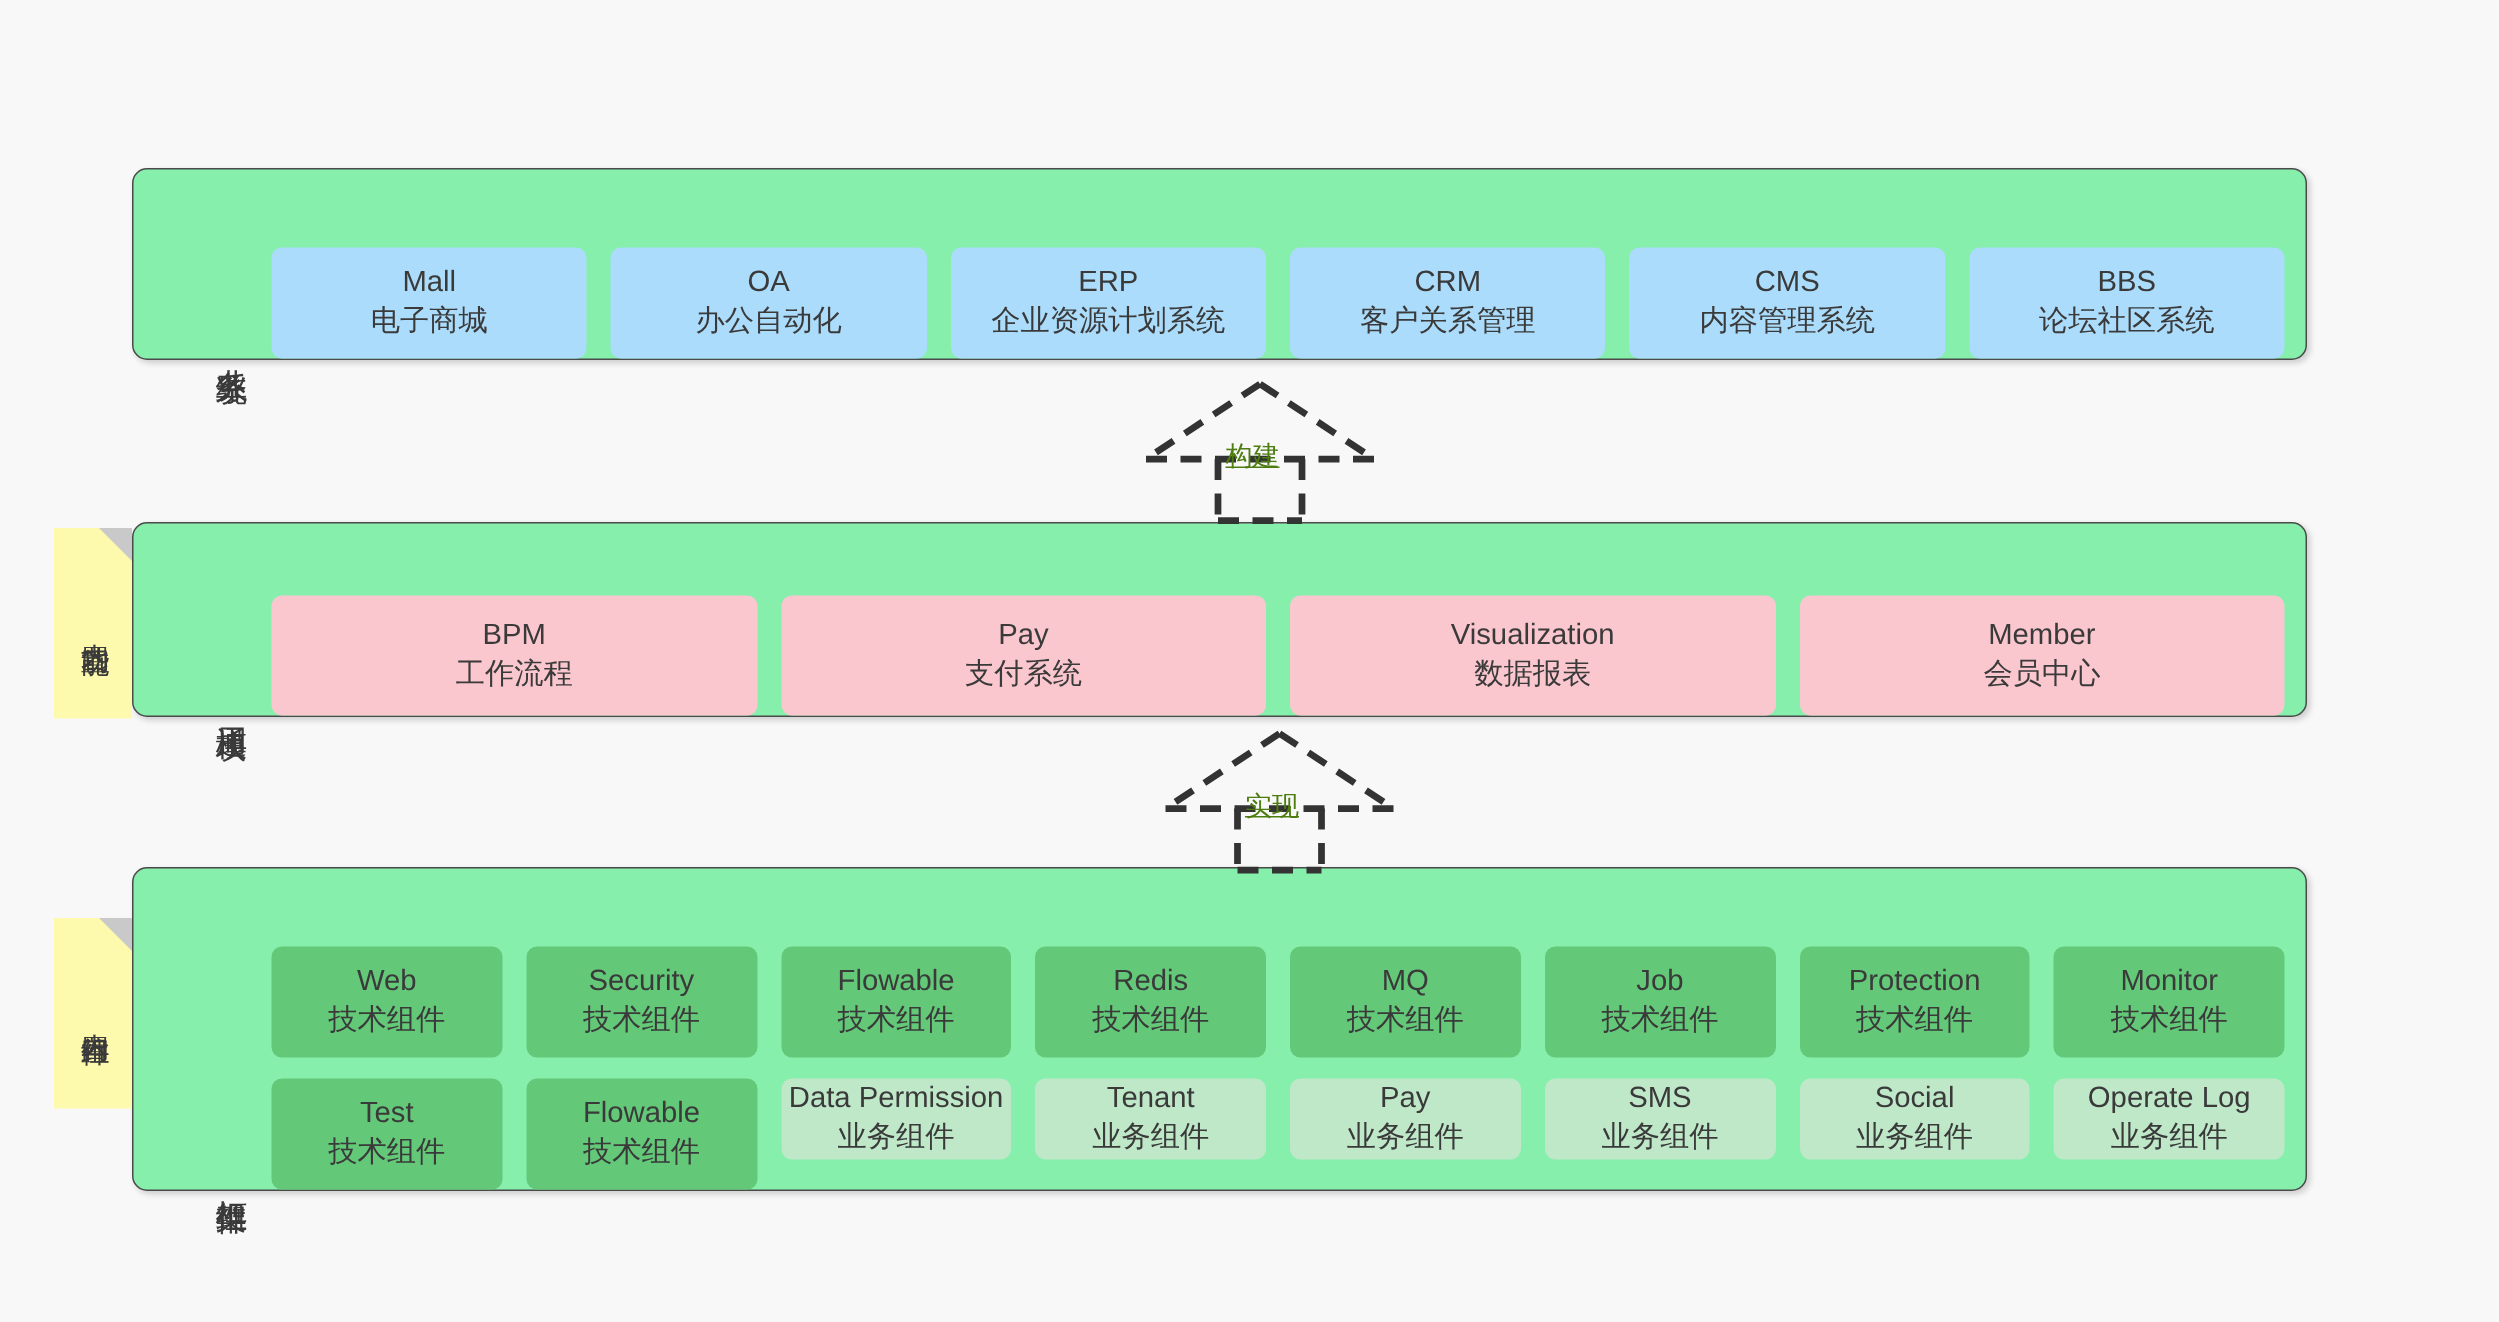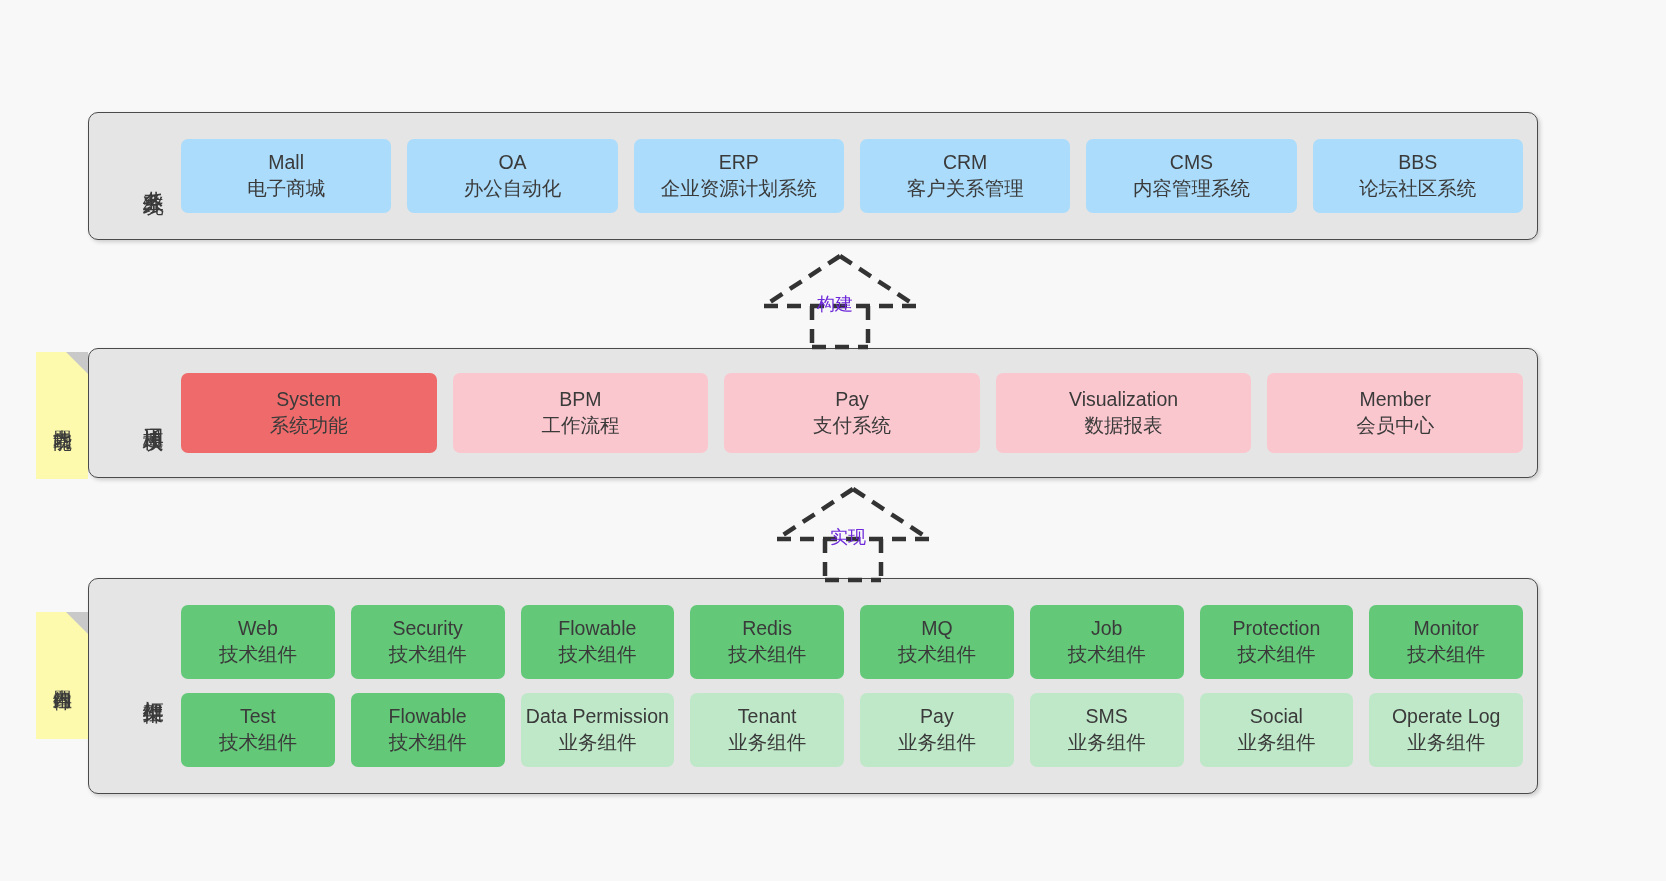--- a/index.html
+++ b/index.html
@@ -13,27 +13,27 @@
     font-family: "Liberation Sans", "DejaVu Sans", sans-serif;
     color: #333333;
     position: relative;
     overflow: hidden;
   }
 
   
   .layer {
     position: absolute;
     box-sizing: border-box;
-    background: #e5e5e5;
+    background: #86efac;
     border: 1.6px solid #4a4a4a;
     border-radius: 10px;
     box-shadow: 2px 2px 4px rgba(0,0,0,0.18);
     display: flex;
     flex-direction: row;
-    align-items: center;
+    align-items: flex-end;
     padding-left: 44px;
   }
 
   .layer-title {
     flex: 0 0 auto;
     width: 40px;
     display: flex;
     align-items: center;
     justify-content: center;
     font-size: 21px;
@@ -76,21 +76,21 @@
     color: #3a3a3a;
     padding: 6px 4px;
   }
   .card .t1 { display:block; }
   .card .t2 { display:block; }
 
   .card-blue   { background: #abdcfb; height: 74px; }
   .card-red    { background: #ef6b6b; height: 80px; }
   .card-pink   { background: #fbc7cf; height: 80px; }
   .card-green  { background: #63c878; height: 74px; }
-  .card-green-l{ background: #bfe8c9; height: 74px; }
+  .card-green-l{ background: #bfe8c9; height: 54px; }
 
   
   #layer-business { left: 88px;  top: 112px; width: 1450px; height: 128px; }
   #layer-common   { left: 88px;  top: 348px; width: 1450px; height: 130px; }
   #layer-frame    { left: 88px;  top: 578px; width: 1450px; height: 216px; }
 
   
   .note {
     position: absolute;
     width: 52px;
@@ -121,23 +121,24 @@
   #note-builtin-component { left: 36px; top: 612px; height: 127px; }
 
   
   .arrow-wrap { position: absolute; z-index: 3; }
   #arrow-build { left: 755px; top: 250px; width: 170px; height: 100px; }
   #arrow-impl  { left: 768px; top: 483px; width: 170px; height: 100px; }
 
   .arrow-label {
     position: absolute;
     font-size: 18px;
-    color: #6d28d9;
+    color: #4d7c0f;
     background: transparent;
     white-space: nowrap;
+    text-decoration: underline;
   }
   #arrow-build .arrow-label { left: 62px; top: 42px; }
   #arrow-impl  .arrow-label { left: 62px; top: 42px; }
 </style>
 </head>
 <body>
 
 <div class="layer" id="layer-business">
   <div class="layer-title">业务系统</div>
   <div class="layer-body">
@@ -183,24 +184,20 @@
 </div>
 
 <div class="note" id="note-builtin-function">
   <span>内置功能</span>
 </div>
 
 <div class="layer" id="layer-common">
   <div class="layer-title">通用模块</div>
   <div class="layer-body">
     <div class="row">
-      <div class="card card-red">
-        <span class="t1">System</span>
-        <span class="t2">系统功能</span>
-      </div>
       <div class="card card-pink">
         <span class="t1">BPM</span>
         <span class="t2">工作流程</span>
       </div>
       <div class="card card-pink">
         <span class="t1">Pay</span>
         <span class="t2">支付系统</span>
       </div>
       <div class="card card-pink">
         <span class="t1">Visualization</span>

